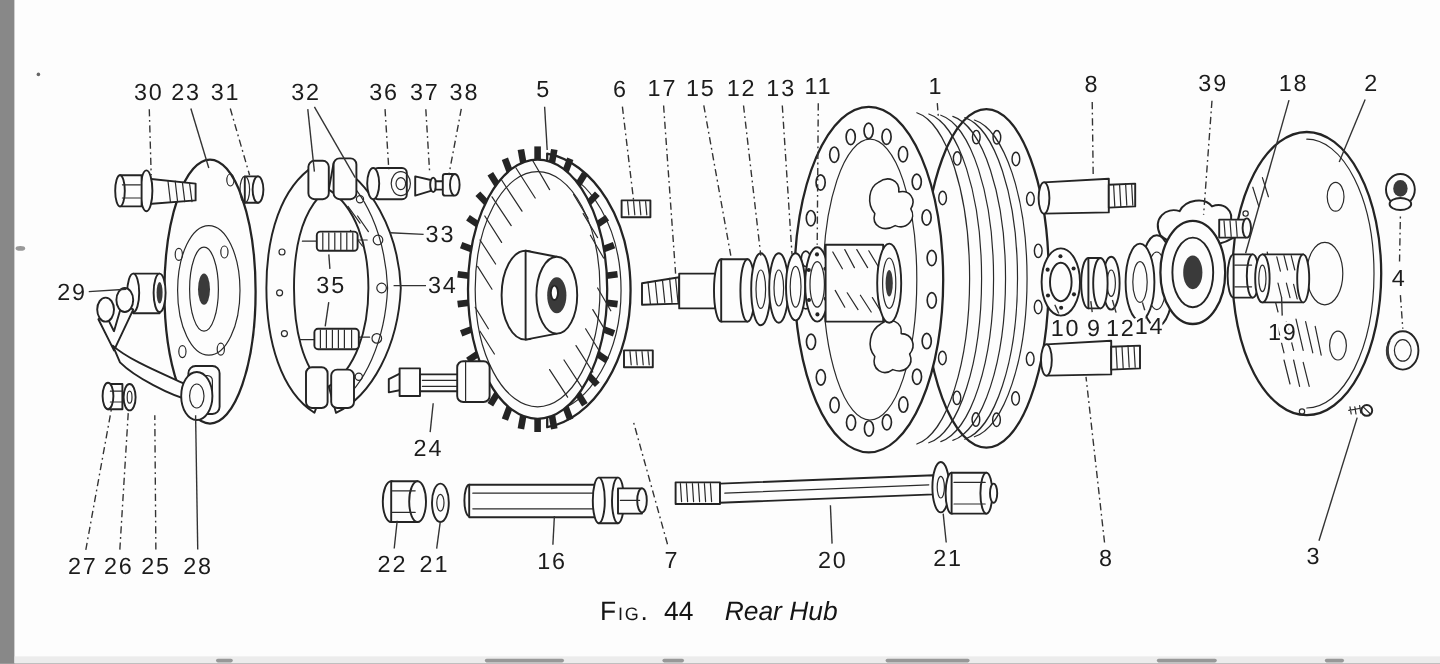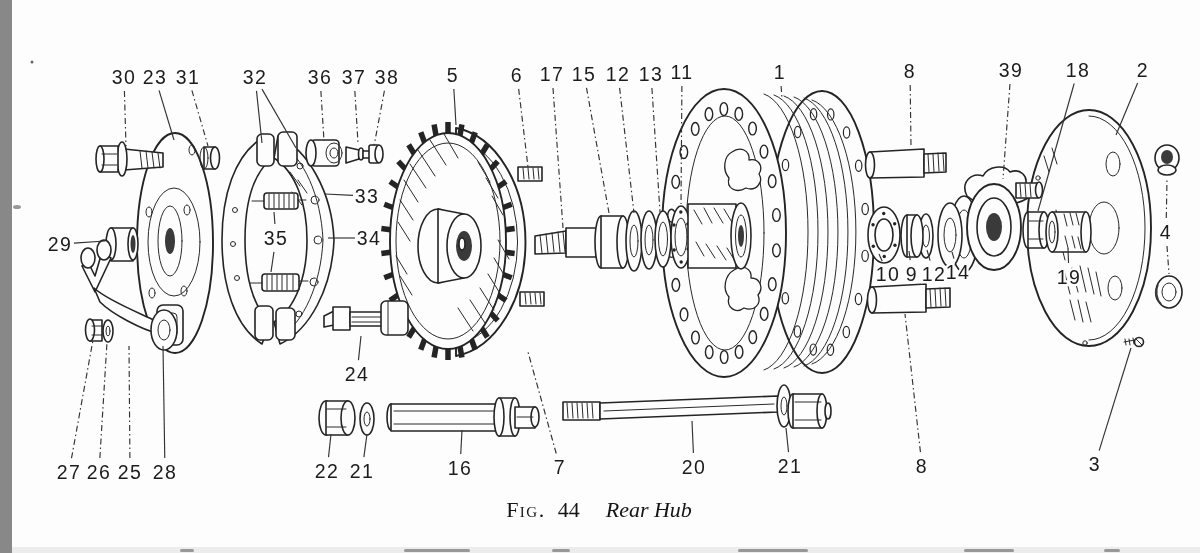--- a/index.html
+++ b/index.html
@@ -4,21 +4,21 @@
 <style>
   html,body{margin:0;padding:0;background:#888;}
   #page{position:relative;width:1200px;height:553px;background:#fdfdfd;overflow:hidden;
         font-family:"Liberation Sans",sans-serif;margin-left:12px;}
   svg{position:absolute;left:0;top:0;}
   .fw{fill:#fdfdfd;stroke:#242424;stroke-width:1.6;stroke-linejoin:round;}
   .fw2{fill:#fdfdfd;stroke:#242424;stroke-width:1.9;stroke-linejoin:round;}
   .thin{fill:none;stroke:#2a2a2a;stroke-width:1;stroke-linecap:round;}
   .dk{fill:#3a3a3a;stroke:none;}
   .caption{position:absolute;top:497px;left:0;width:1174px;text-align:center;
-           font-family:Liberation Serif, serif;font-size:22px;color:#151515;}
+           font-family:Liberation Sans, sans-serif;font-size:22px;color:#151515;}
   .cap-fig{font-variant:small-caps;letter-spacing:1.5px;}
   .cap-num{margin-left:12px;margin-right:26px;}
   .cap-title{font-style:italic;}
   .scan-strip{position:absolute;left:0;top:547px;width:1200px;height:6px;background:#ececec;}
   .smudge{position:absolute;top:549px;height:3px;background:#6c6c6c;opacity:.65;border-radius:2px;}
 </style>
 </head>
 <body>
 
 <div id="page">

